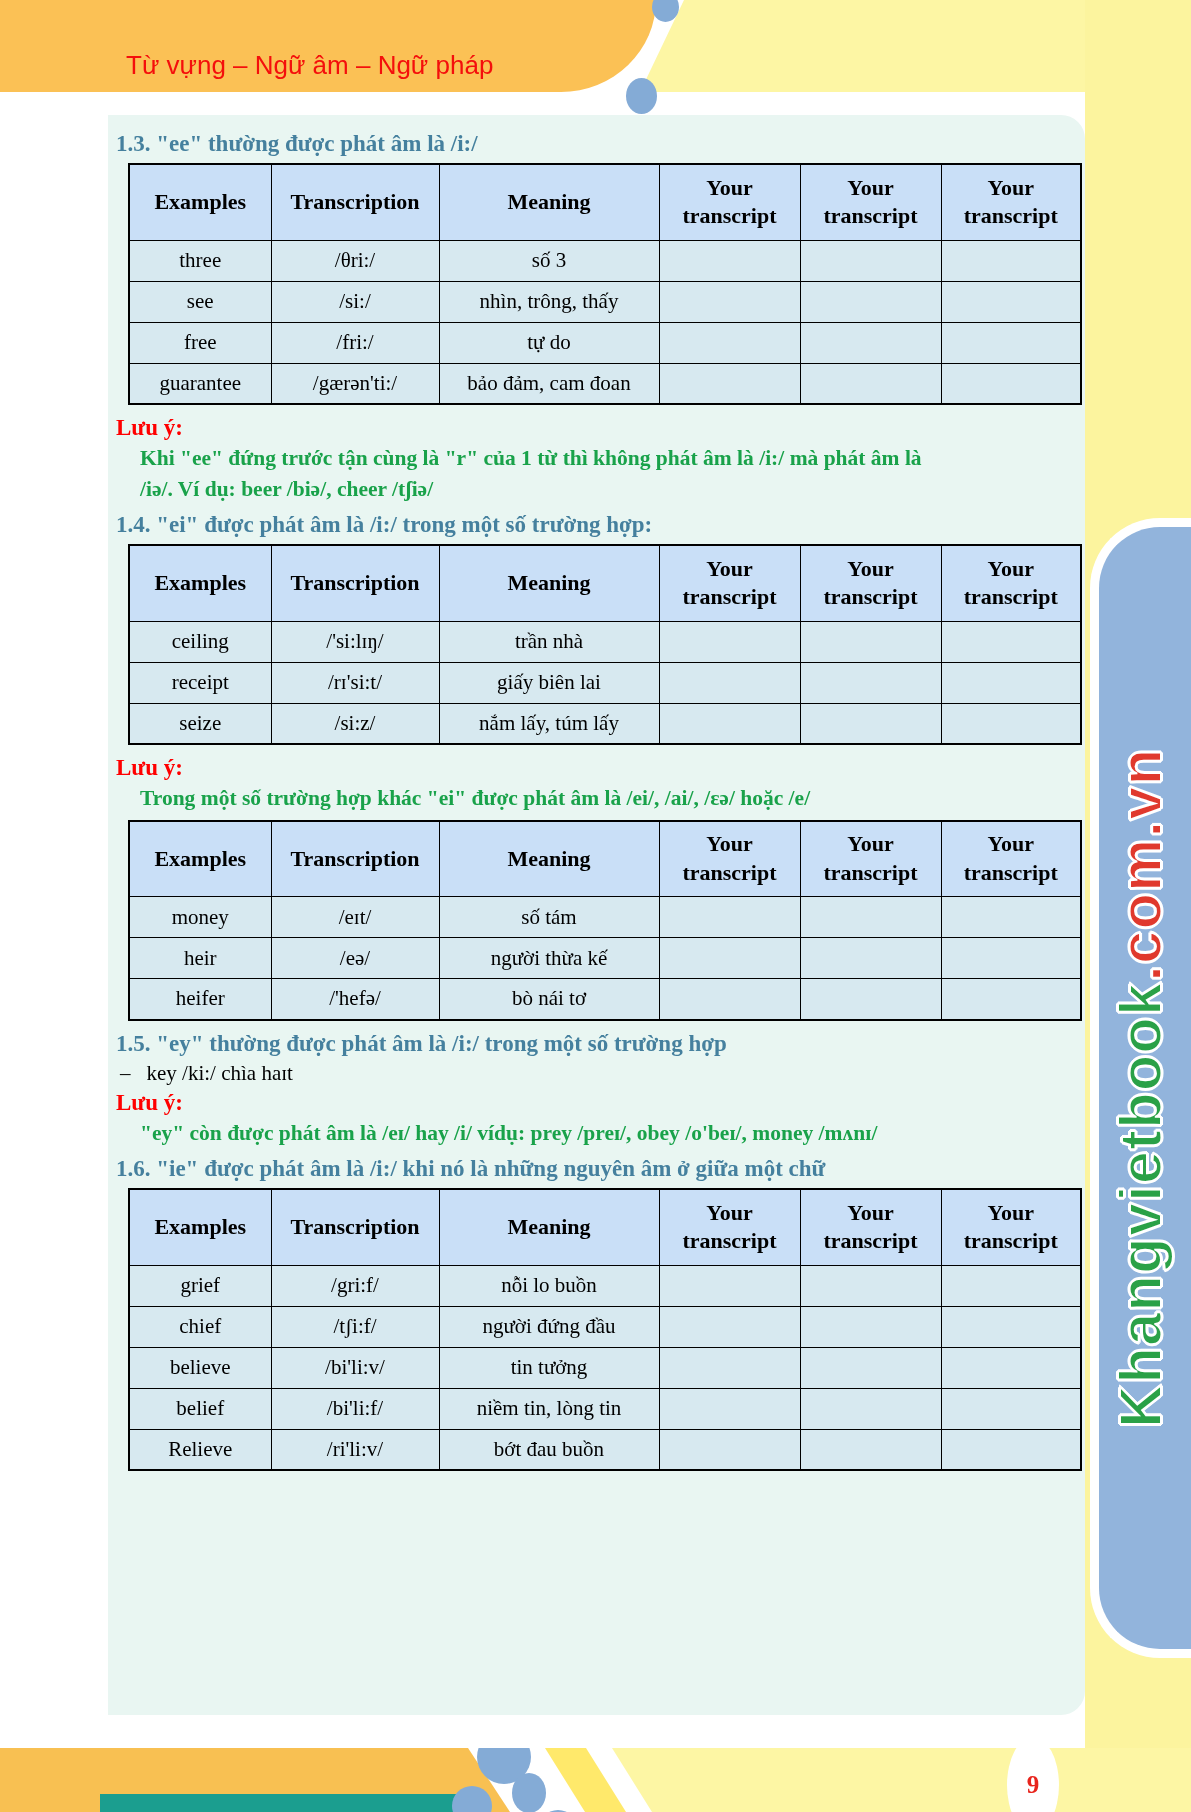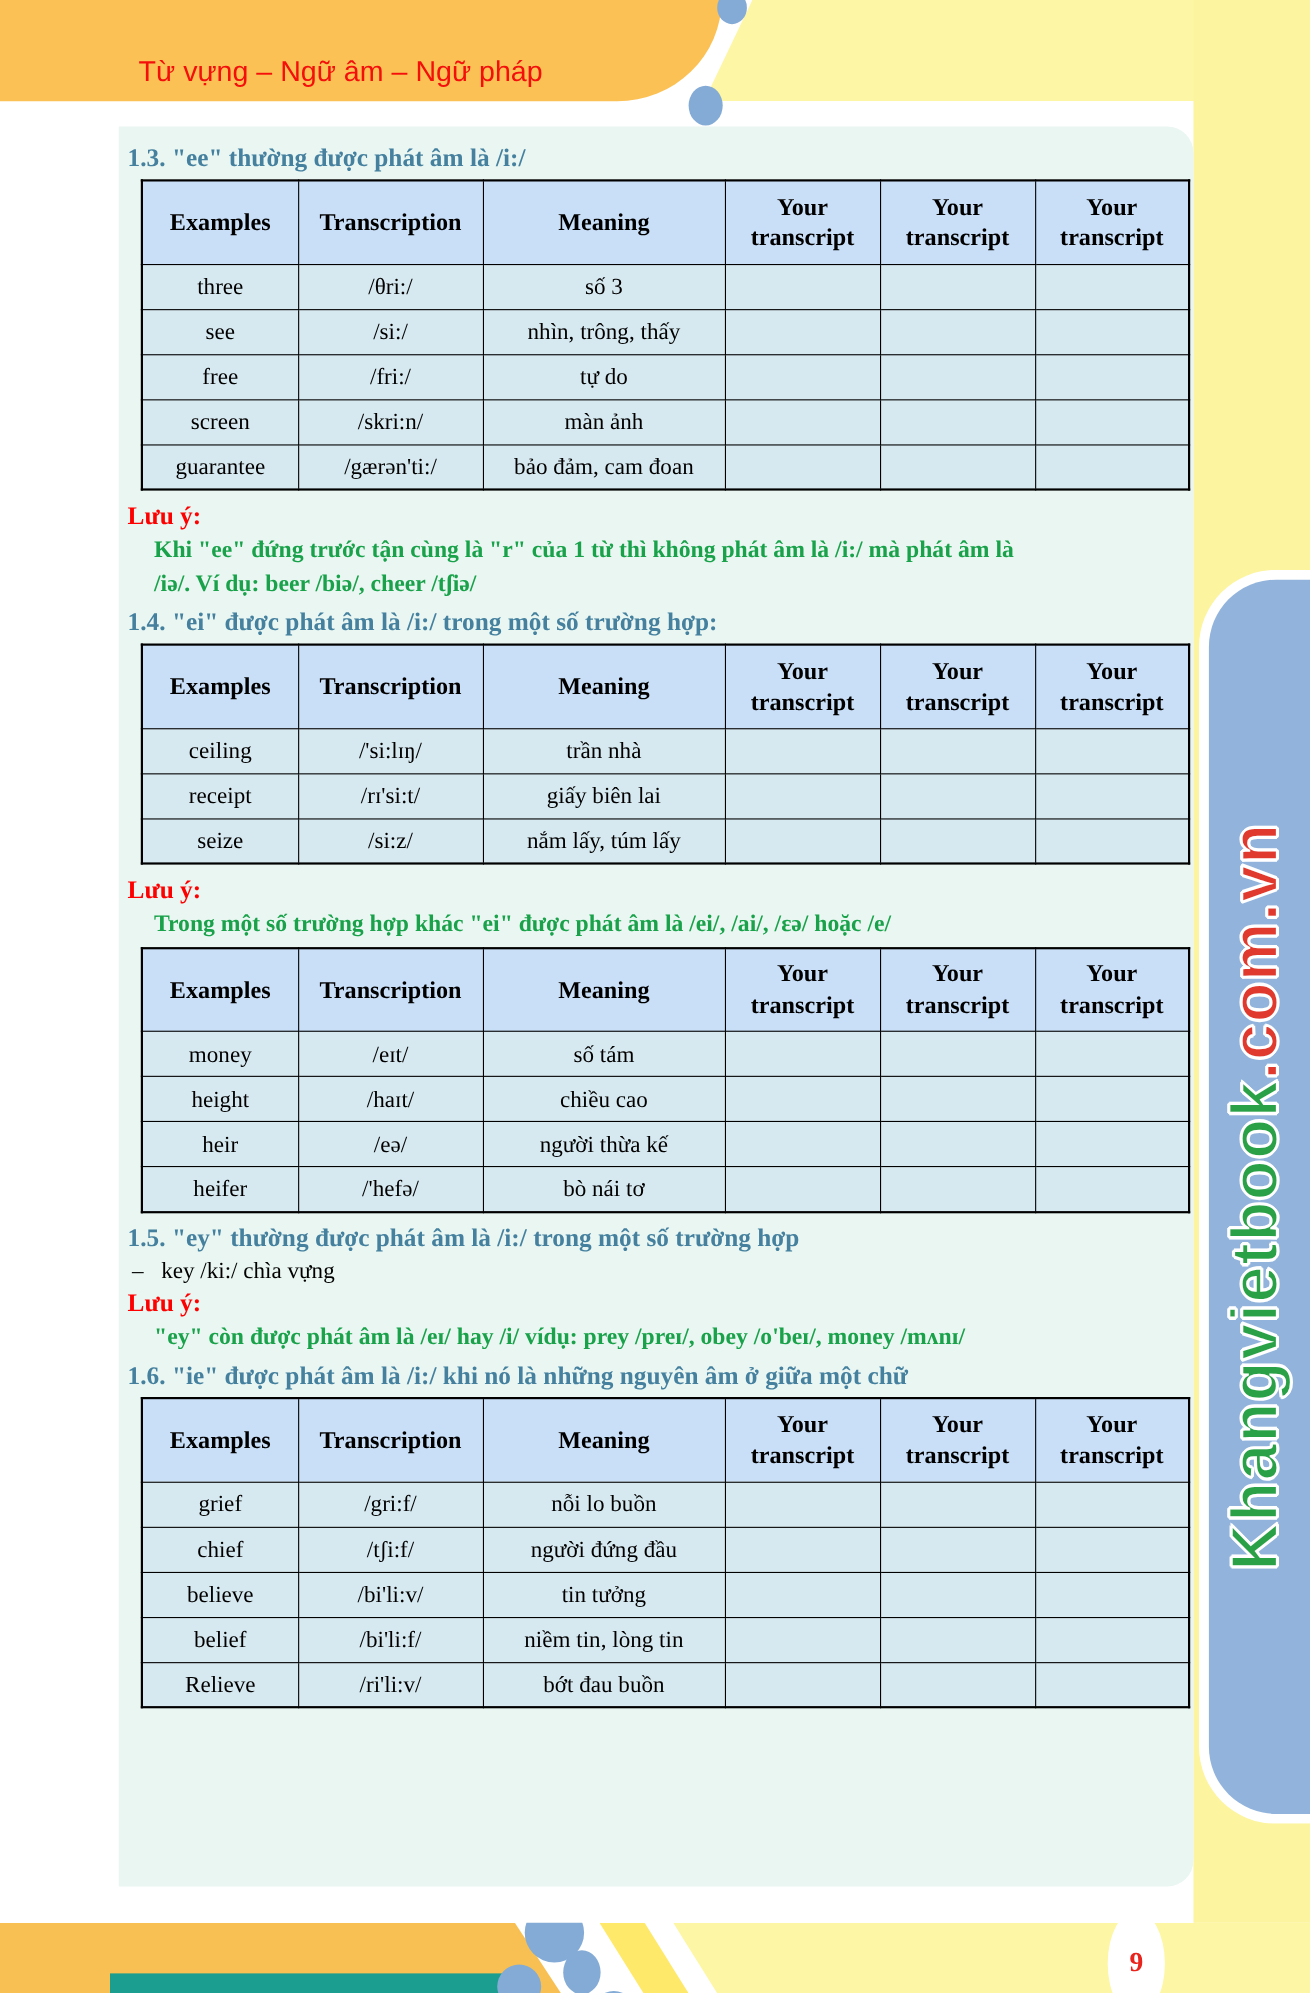--- a/index.html
+++ b/index.html
@@ -158,28 +158,20 @@
             <td>/si:/</td>
             <td>nhìn, trông, thấy</td>
             <td></td>
             <td></td>
             <td></td>
           </tr>
           <tr>
             <td>free</td>
             <td>/fri:/</td>
             <td>tự do</td>
-            <td></td>
-            <td></td>
-            <td></td>
-          </tr>
-          <tr>
-            <td>screen</td>
-            <td>/skri:n/</td>
-            <td>màn ảnh</td>
             <td></td>
             <td></td>
             <td></td>
           </tr>
           <tr>
             <td>guarantee</td>
             <td>/gærən'ti:/</td>
             <td>bảo đảm, cam đoan</td>
             <td></td>
             <td></td>
@@ -283,47 +275,39 @@
         <tbody>
           <tr>
             <td>money</td>
             <td>/eɪt/</td>
             <td>số tám</td>
             <td></td>
             <td></td>
             <td></td>
           </tr>
           <tr>
-            <td>height</td>
-            <td>/haɪt/</td>
-            <td>chiều cao</td>
-            <td></td>
-            <td></td>
-            <td></td>
-          </tr>
-          <tr>
             <td>heir</td>
             <td>/eə/</td>
             <td>người thừa kế</td>
             <td></td>
             <td></td>
             <td></td>
           </tr>
           <tr>
             <td>heifer</td>
             <td>/'hefə/</td>
             <td>bò nái tơ</td>
             <td></td>
             <td></td>
             <td></td>
           </tr>
         </tbody>
       </table>
       <div class="section-heading">1.5. "ey" thường được phát âm là /i:/ trong một số trường hợp</div>
-      <div class="bullet-line"><span class="dash">–</span><span>key /ki:/ chìa vựng</span></div>
+      <div class="bullet-line"><span class="dash">–</span><span>key /ki:/ chìa haɪt</span></div>
       <div class="note-block">
         <div class="note-label">Lưu ý:</div>
         <div class="note-line">"ey" còn được phát âm là /eɪ/ hay /i/ vídụ: prey /preɪ/, obey /o'beɪ/, money /mʌnɪ/</div>
       </div>
       <div class="section-heading">1.6. "ie" được phát âm là /i:/ khi nó là những nguyên âm ở giữa một chữ</div>
       <table class="vocab">
         <colgroup>
           <col style="width: 142px;">
           <col style="width: 168px;">
           <col style="width: 220px;">

